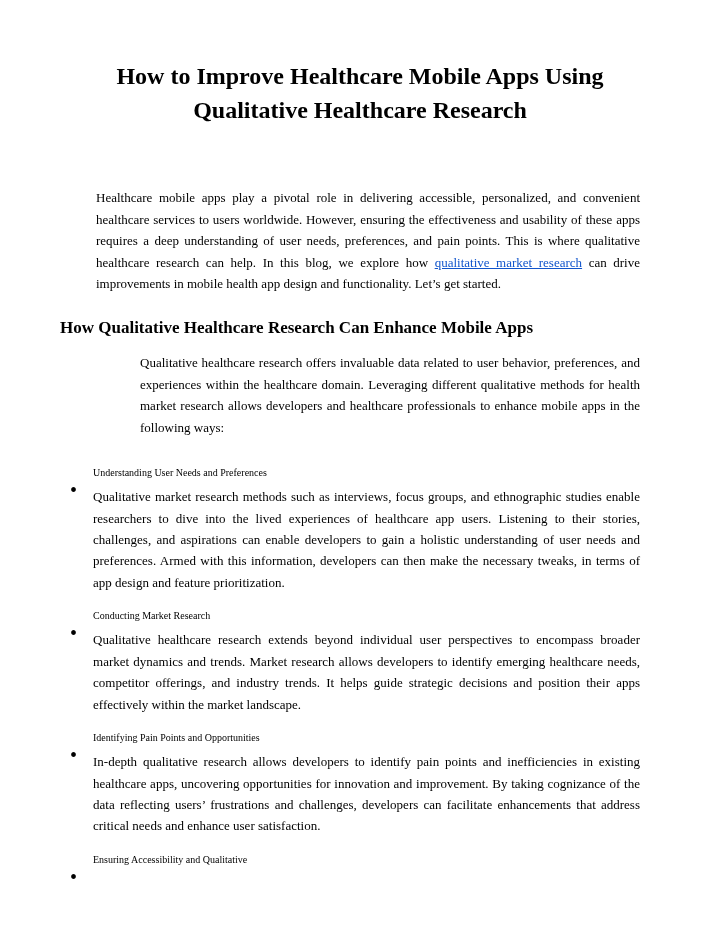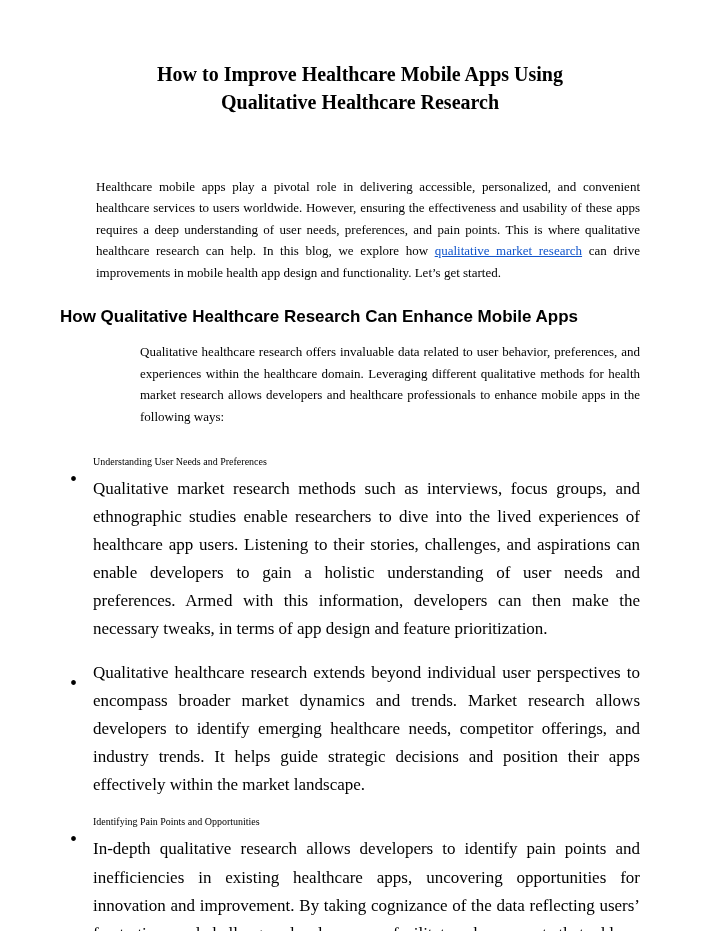--- a/index.html
+++ b/index.html
@@ -15,41 +15,41 @@
       width: 720px;
       min-height: 931px;
       padding: 40px 60px 40px 60px;
     }
     .title-block {
       text-align: center;
       margin-bottom: 60px;
       margin-top: 20px;
     }
     .title-block h1 {
-      font-size: 20px;
+      font-size: 24px;
       font-weight: bold;
       line-height: 1.4;
       font-family: 'Times New Roman', Times, serif;
     }
     .intro-para {
       margin-left: 36px;
       margin-right: 20px;
       text-align: justify;
       line-height: 1.65;
       margin-bottom: 24px;
       font-size: 13px;
     }
     .intro-para a {
       color: #1155cc;
       text-decoration: underline;
     }
     h2.section-heading {
       font-size: 17px;
       font-weight: bold;
-      font-family: Liberation Sans, sans-serif;
+      font-family: Liberation Serif, serif;
       margin-bottom: 14px;
       margin-top: 10px;
     }
     .section-intro {
       margin-left: 80px;
       margin-right: 20px;
       text-align: justify;
       line-height: 1.65;
       margin-bottom: 28px;
       font-size: 13px;
@@ -81,21 +81,21 @@
       font-style: normal;
       margin-bottom: 6px;
       line-height: 1.4;
       font-family: 'Times New Roman', Times, serif;
     }
     .bullet-body {
       margin-left: 0;
       margin-right: 20px;
       text-align: justify;
       line-height: 1.65;
-      font-size: 17px;
+      font-size: 13px;
     }
   </style>
 </head>
 <body>
 
 <div class="title-block">
   <h1>
     <span>How to Improve Healthcare Mobile Apps Using</span><br>
     <span>Qualitative Healthcare Research</span>
   </h1>
@@ -113,20 +113,21 @@
 <li>
       <span class="bullet-dot">•</span>
       <div class="bullet-content">
         <p class="bullet-subheading">Understanding User Needs and Preferences</p>
         <p class="bullet-body">Qualitative  market  research  methods  such  as  interviews,   focus groups,   and ethnographic studies enable researchers to dive into the lived experiences of healthcare app users. Listening to their stories, challenges, and aspirations can enable developers to gain  a  holistic  understanding  of user  needs  and  preferences.  Armed  with  this information,  developers can then make the necessary tweaks, in terms of app design and feature prioritization.</p>
       </div>
     </li>
     <li>
       <span class="bullet-dot">•</span>
       <div class="bullet-content">
+        <p class="bullet-subheading">Conducting Market Research</p>
         <p class="bullet-body">Qualitative   healthcare   research   extends   beyond   individual   user perspectives    to  encompass  broader  market  dynamics  and  trends.  Market research  allows  developers  to  identify  emerging  healthcare  needs, competitor  offerings,  and  industry  trends.  It  helps  guide     strategic decisions  and  position  their  apps  effectively  within  the  market landscape.</p>
       </div>
     </li>
     <li>
       <span class="bullet-dot">•</span>
       <div class="bullet-content">
         <p class="bullet-subheading">Identifying Pain Points and Opportunities</p>
         <p class="bullet-body">   In-depth qualitative research allows developers to identify pain points and inefficiencies  in  existing  healthcare  apps,  uncovering  opportunities  for innovation  and  improvement.  By taking cognizance of the data  reflecting users’ frustrations and challenges, developers can facilitate enhancements that address critical needs and enhance user satisfaction.</p>
       </div>
     </li>

